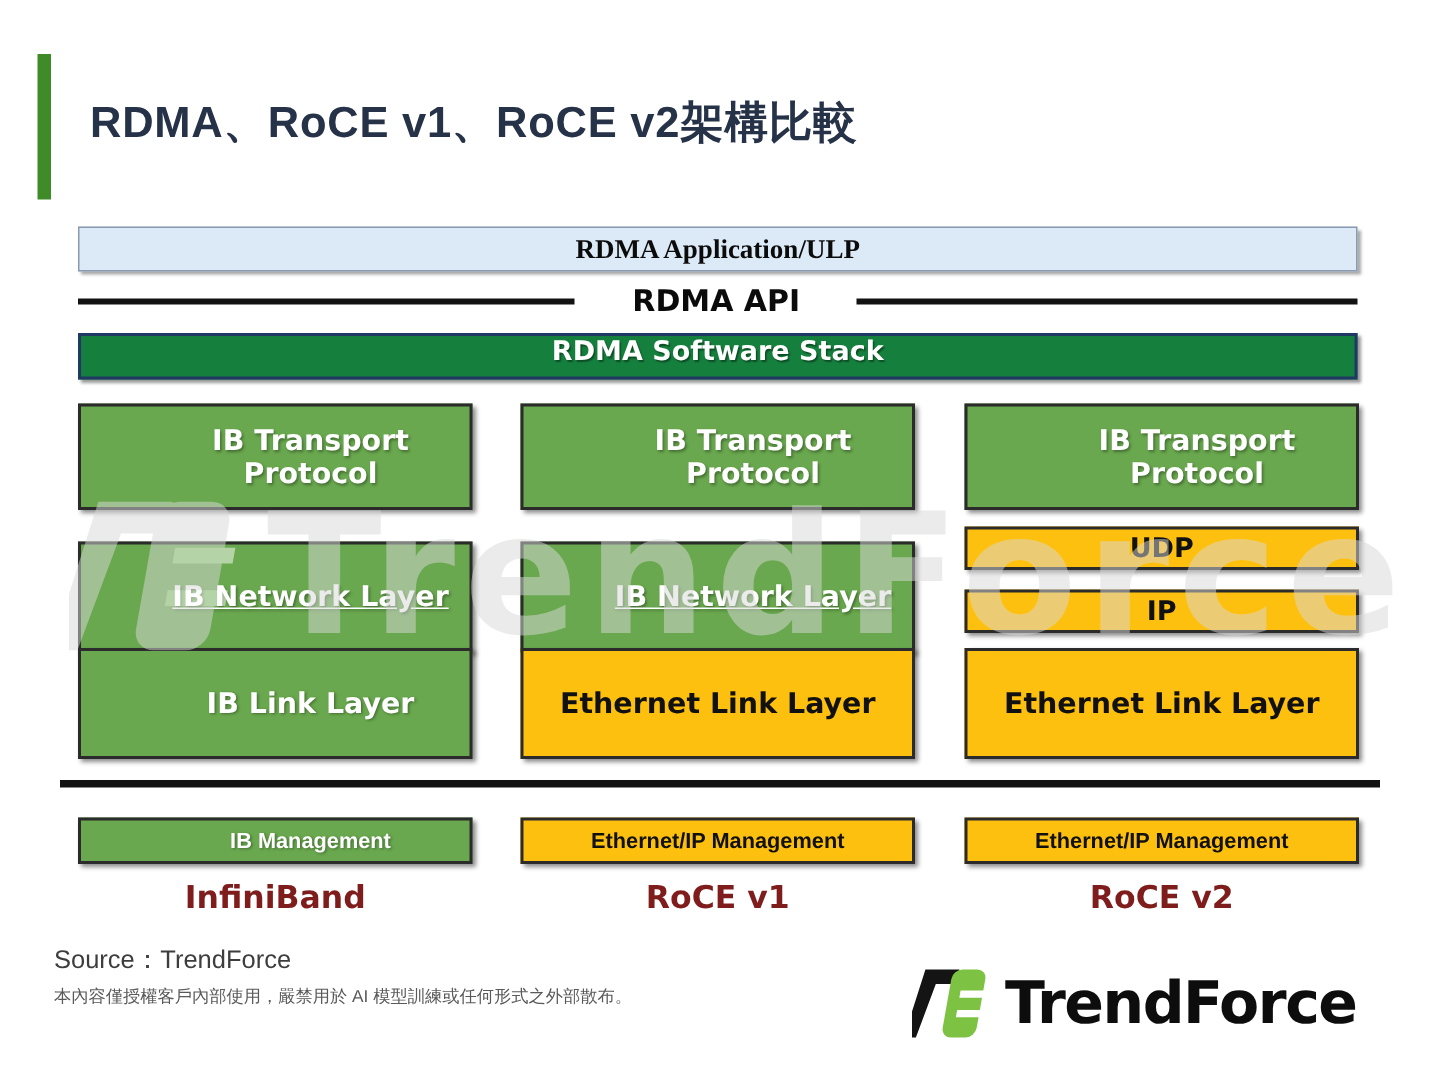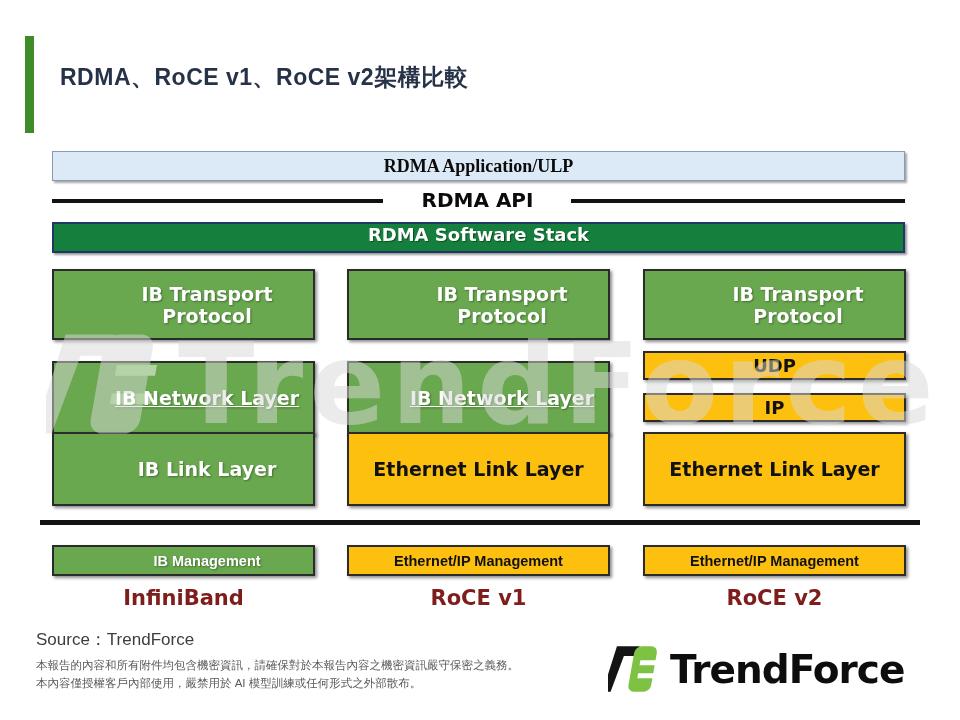--- a/index.html
+++ b/index.html
@@ -2,21 +2,21 @@
 <html><head>
 <meta charset="utf-8">
 <style>
   * { margin:0; padding:0; box-sizing:border-box; }
   html,body { width:960px; height:720px; background:#fff; overflow:hidden;
     font-family:"Liberation Sans","DejaVu Sans",sans-serif; }
   #stage { position:relative; width:960px; height:720px; background:#fff; }
 
   
   .accent-bar { position:absolute; left:25px; top:36px; width:9px; height:97px; background:#3f8b28; }
-  .page-title { position:absolute; left:60px; top:62px; font-size:23px; font-weight:600;
+  .page-title { position:absolute; left:60px; top:62px; font-size:29px; font-weight:600;
     color:#263248; letter-spacing:.5px; white-space:nowrap; }
 
   
   .app-box { position:absolute; left:52px; top:151px; width:853px; height:30px;
     background:#dce9f6; border:1px solid #8a9ab0; box-shadow:2px 2px 2px rgba(0,0,0,.35);
     display:flex; align-items:center; justify-content:center;
     font-weight:bold; font-size:18px; color:#0b0b0b; font-family:Liberation Serif, serif; }
   .api-line { position:absolute; top:199px; height:4px; background:#121212; }
   .api-line.left { left:52px; width:331px; }
   .api-line.right { left:571px; width:334px; }
@@ -142,21 +142,20 @@
       <g transform="skewX(-10)" fill="#ffffff">
         <rect x="66" y="34" width="34" height="9"></rect>
         <rect x="66" y="58" width="34" height="9"></rect>
       </g>
     </svg>
     <span>TrendForce</span>
   </div>
 
   <div class="source-text">Source：TrendForce</div>
   <div class="disclaimer">
-    <div>本報告的內容和所有附件均包含機密資訊，請確保對於本報告內容之機密資訊嚴守保密之義務。</div>
     <div>本內容僅授權客戶內部使用，嚴禁用於 AI 模型訓練或任何形式之外部散布。</div>
   </div>
 
   <div class="logo">
     <svg viewBox="0 0 100 100">
       <g transform="skewX(-10)">
         <path d="M18,8 h42 v18 h-26 l-13,66 h-15 z" fill="#141414"></path>
         <rect x="52" y="8" width="42" height="84" rx="12" fill="#7dc242"></rect>
         <rect x="66" y="34" width="34" height="9" fill="#ffffff"></rect>
         <rect x="66" y="58" width="34" height="9" fill="#ffffff"></rect>

